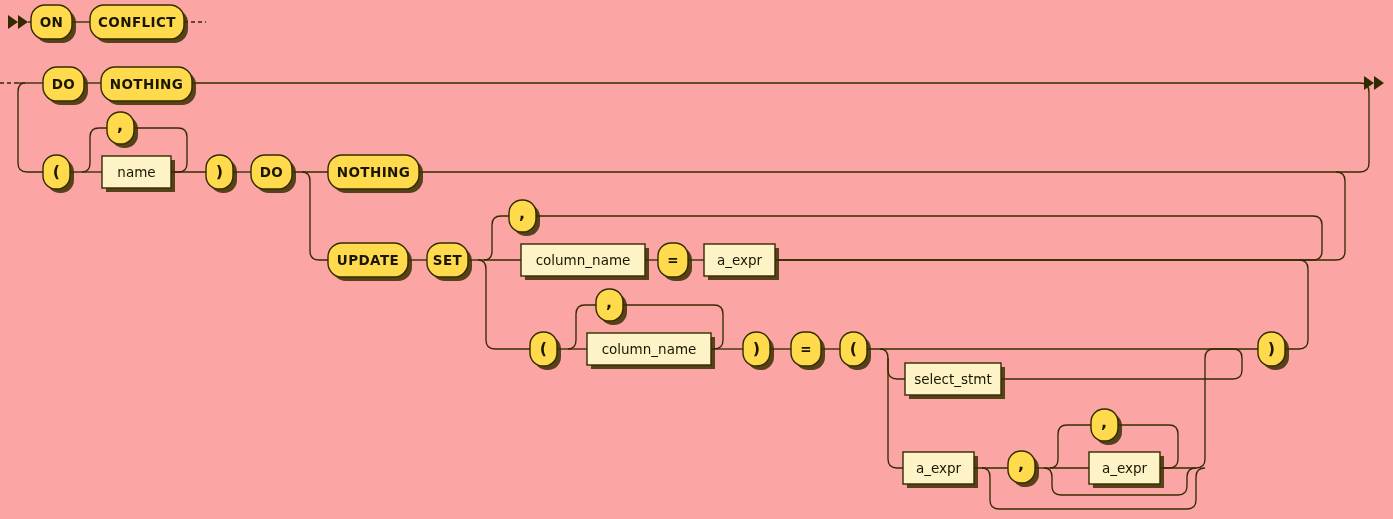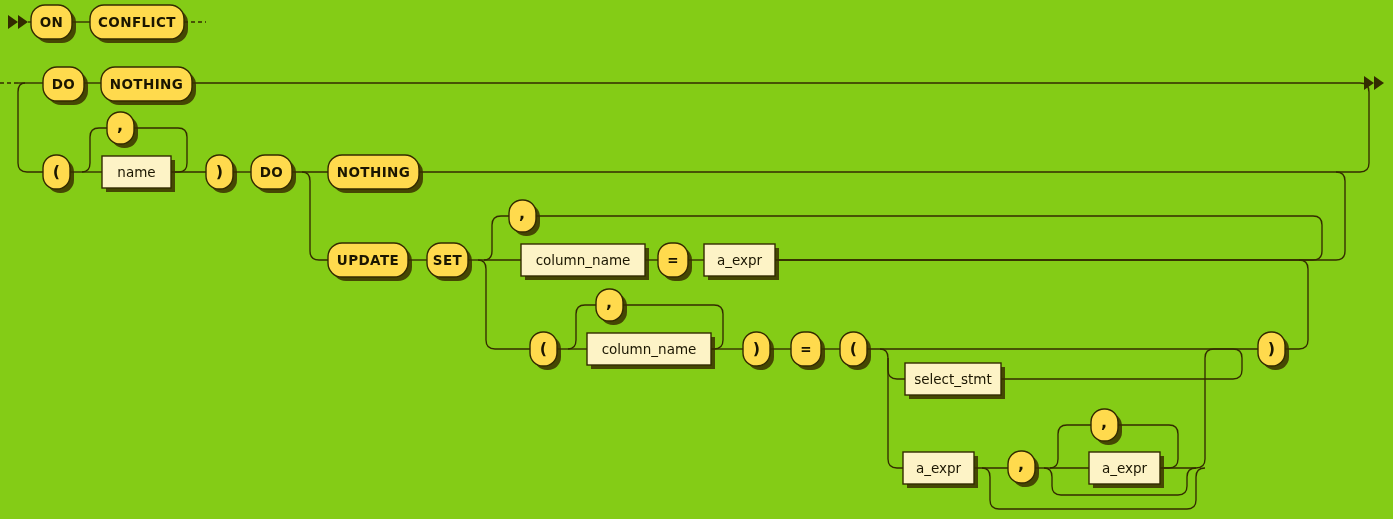--- a/index.html
+++ b/index.html
@@ -1,18 +1,18 @@
 <!DOCTYPE html>
 <html><head>
 <meta charset="utf-8">
 <title>Railroad Diagram</title>
 <style>
   html,body{margin:0;padding:0;background:#ffffff;}
   body{font-family:"DejaVu Sans","Liberation Sans",sans-serif;}
-  #diagram-root{position:relative;width:1393px;height:519px;background:#84cc16;overflow:hidden;}
+  #diagram-root{position:relative;width:1393px;height:519px;background:#fca5a5;overflow:hidden;}
   svg.rr{position:absolute;left:0;top:0;width:1393px;height:519px;}
   .rr-line{fill:none;stroke:#332b00;stroke-width:1.35;}
   .rr-line-dash{fill:none;stroke:#332b00;stroke-width:1.35;stroke-dasharray:4 3;}
   .rr-arrow{fill:#332b00;stroke:none;}
   .term-shadow{fill:#3a2f00;stroke:none;opacity:0.85;}
   .term-body{fill:#ffda4d;stroke:#332b00;stroke-width:1.4;}
   .nonterm-shadow{fill:#3a2f00;stroke:none;opacity:0.85;}
   .nonterm-body{fill:#fdf3c6;stroke:#332b00;stroke-width:1.4;}
   .term-label{font-family:"DejaVu Sans","Liberation Sans",sans-serif;font-size:13.5px;font-weight:bold;fill:#1b1600;text-anchor:middle;dominant-baseline:middle;letter-spacing:0.4px;}
   .term-label-punct{font-family:"DejaVu Sans","Liberation Sans",sans-serif;font-size:16px;font-weight:bold;fill:#1b1600;text-anchor:middle;dominant-baseline:middle;}

